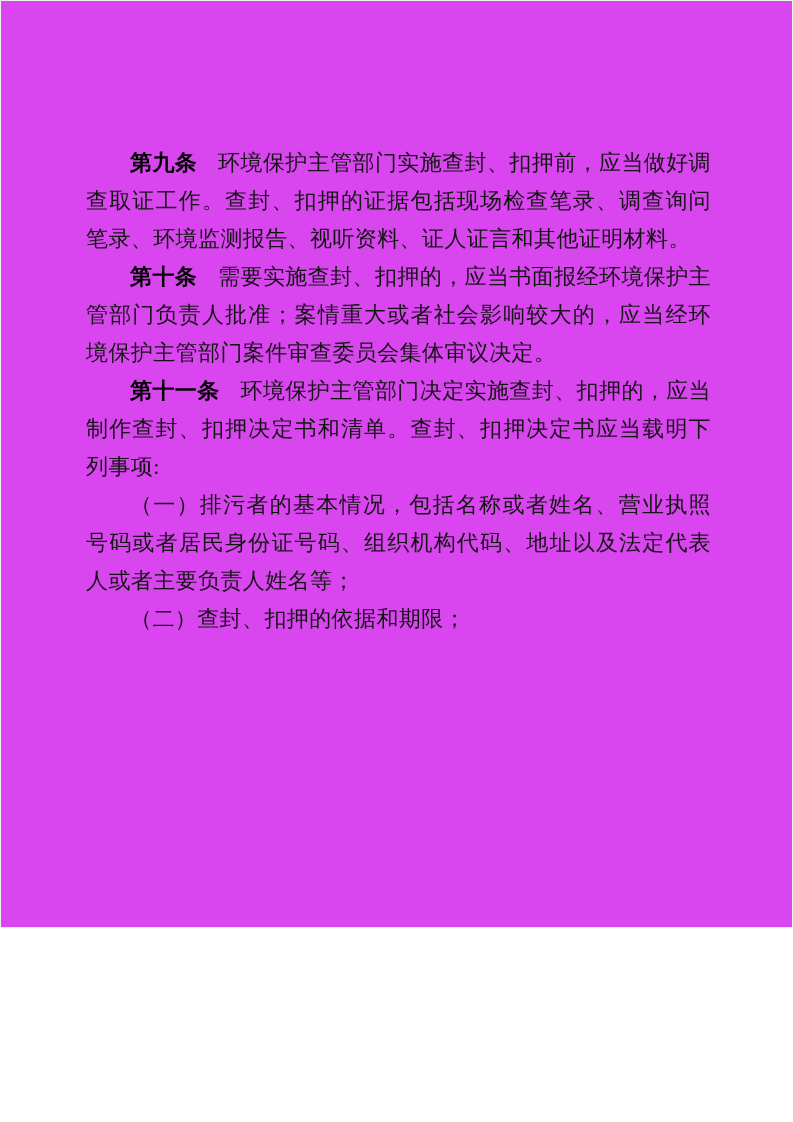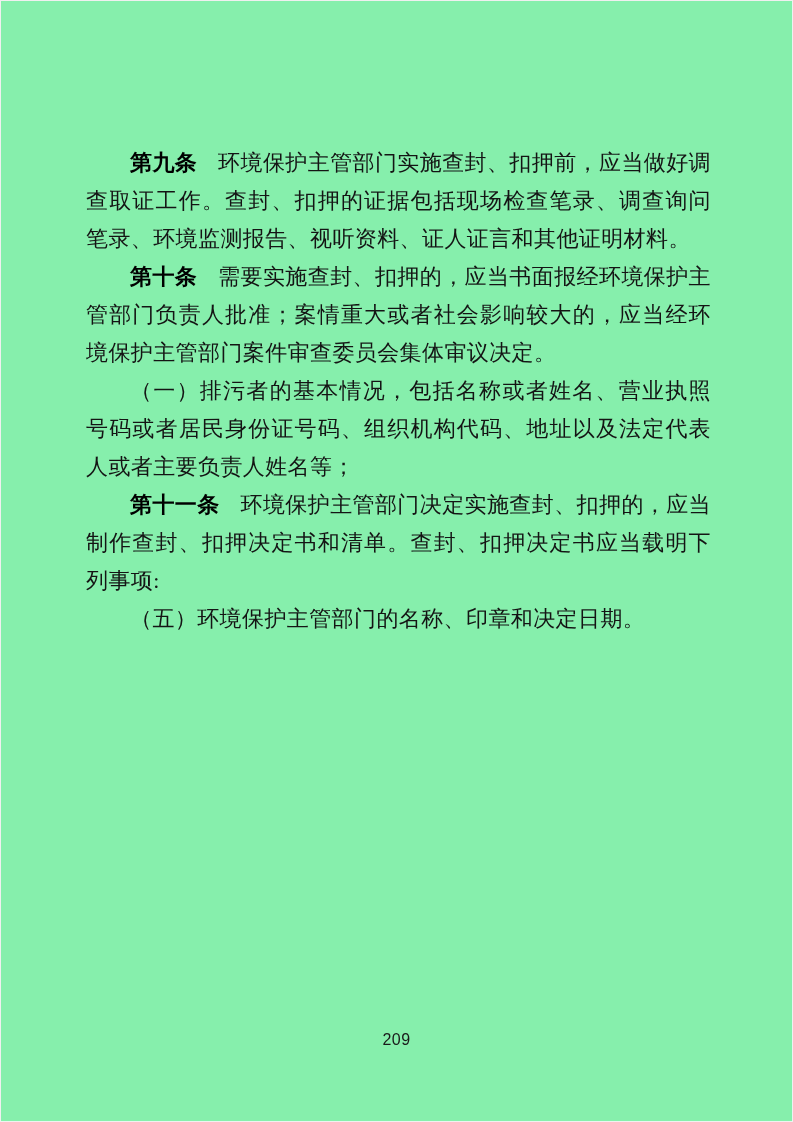--- a/index.html
+++ b/index.html
@@ -3,23 +3,23 @@
 <meta charset="utf-8">
 <style>
   html, body {
     margin: 0;
     padding: 0;
     background: #ffffff;
   }
   .page {
     position: relative;
     width: 793px;
-    height: 1122px;
+    height: 928px;
     margin: 0 auto;
-    background: #86efac;
+    background: #d946ef;
     box-sizing: border-box;
     border: 1px solid #f0f0f0;
     overflow: hidden;
     font-family: "Liberation Serif", "DejaVu Serif", serif;
   }
   .doc-body {
     position: absolute;
     top: 143px;
     left: 85px;
     width: 625px;
@@ -55,20 +55,20 @@
     letter-spacing: 0.5px;
   }
 </style>
 </head>
 <body>
 
 <main class="page">
   <section class="doc-body">
       <p class="para"><span class="term">第九条</span><span>环境保护主管部门实施查封、扣押前，应当做好调查取证工作。查封、扣押的证据包括现场检查笔录、调查询问笔录、环境监测报告、视听资料、证人证言和其他证明材料。</span></p>
       <p class="para"><span class="term">第十条</span><span>需要实施查封、扣押的，应当书面报经环境保护主管部门负责人批准；案情重大或者社会影响较大的，应当经环境保护主管部门案件审查委员会集体审议决定。</span></p>
+      <p class="para"><span class="term">第十一条</span><span>环境保护主管部门决定实施查封、扣押的，应当制作查封、扣押决定书和清单。查封、扣押决定书应当载明下列事项:</span></p>
       <p class="para"><span>（一）排污者的基本情况，包括名称或者姓名、营业执照号码或者居民身份证号码、组织机构代码、地址以及法定代表人或者主要负责人姓名等；</span></p>
-      <p class="para"><span class="term">第十一条</span><span>环境保护主管部门决定实施查封、扣押的，应当制作查封、扣押决定书和清单。查封、扣押决定书应当载明下列事项:</span></p>
-      <p class="para"><span>（五）环境保护主管部门的名称、印章和决定日期。</span></p>
+      <p class="para"><span>（二）查封、扣押的依据和期限；</span></p>
     </section>
   <footer class="footer">
     <span class="page-number">209</span>
   </footer>
 </main>
 
 </body></html>

